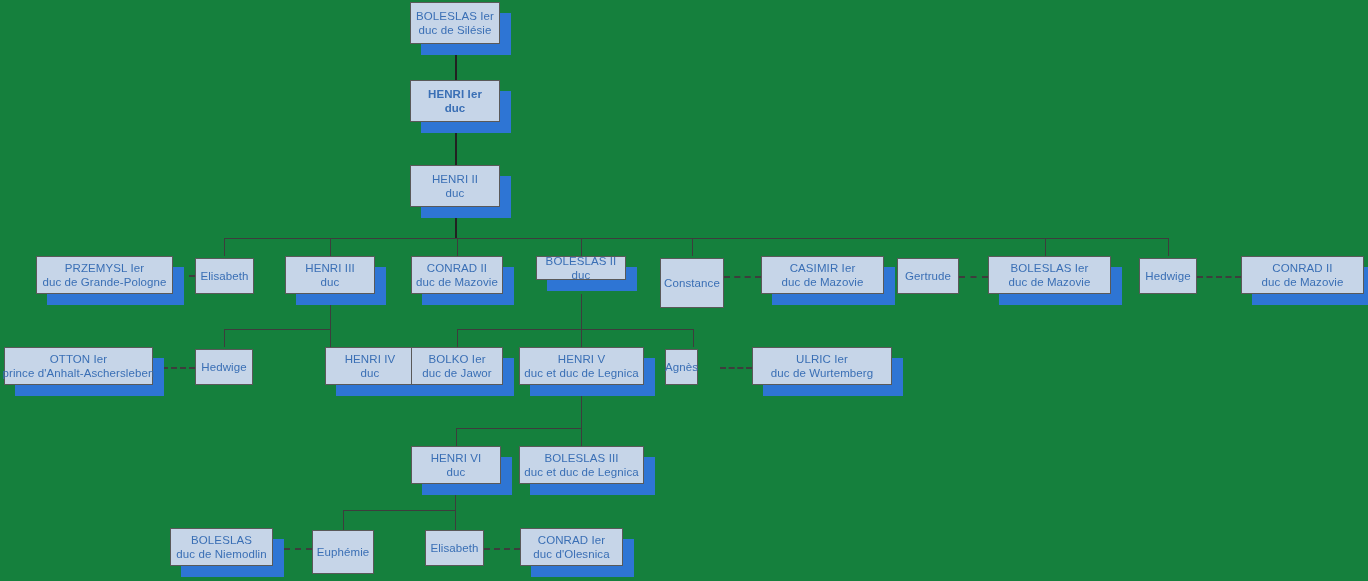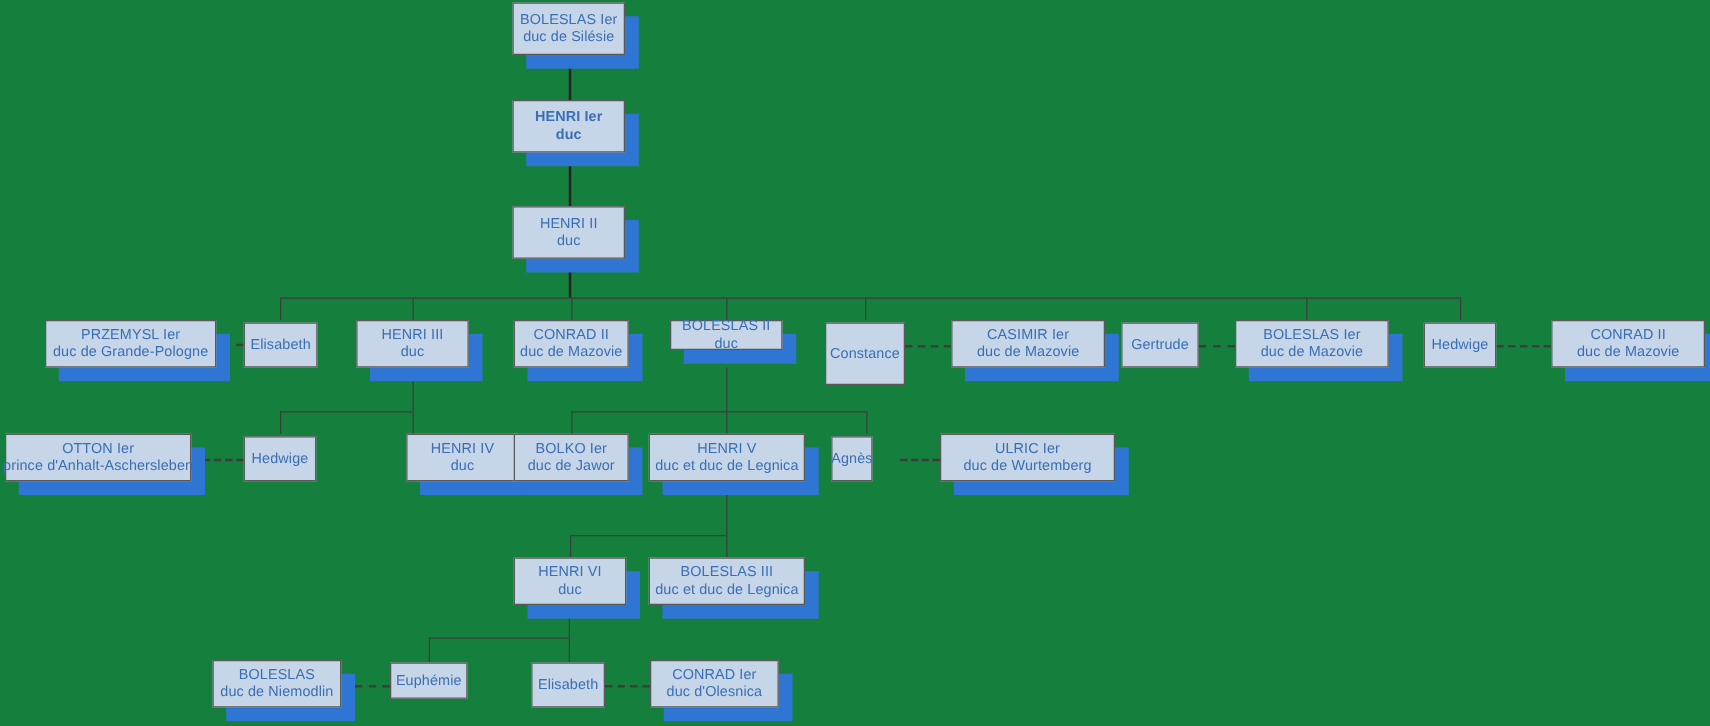--- a/index.html
+++ b/index.html
@@ -230,21 +230,21 @@
           <span class="l2">duc et duc de Legnica</span>
         </div>
       </div>
       <div class="node" style="left: 170px; top: 528px; width: 103px; height: 38px;">
         <div class="shadow"></div>
         <div class="box">
           <span>BOLESLAS</span>
           <span class="l2">duc de Niemodlin</span>
         </div>
       </div>
-      <div class="node" style="left: 312px; top: 530px; width: 62px; height: 29px;">
+      <div class="node" style="left: 312px; top: 530px; width: 62px; height: 44px;">
         <div class="box">
           <span>Euphémie</span>
         </div>
       </div>
       <div class="node" style="left: 425px; top: 530px; width: 59px; height: 36px;">
         <div class="box">
           <span>Elisabeth</span>
         </div>
       </div>
       <div class="node" style="left: 520px; top: 528px; width: 103px; height: 38px;">

